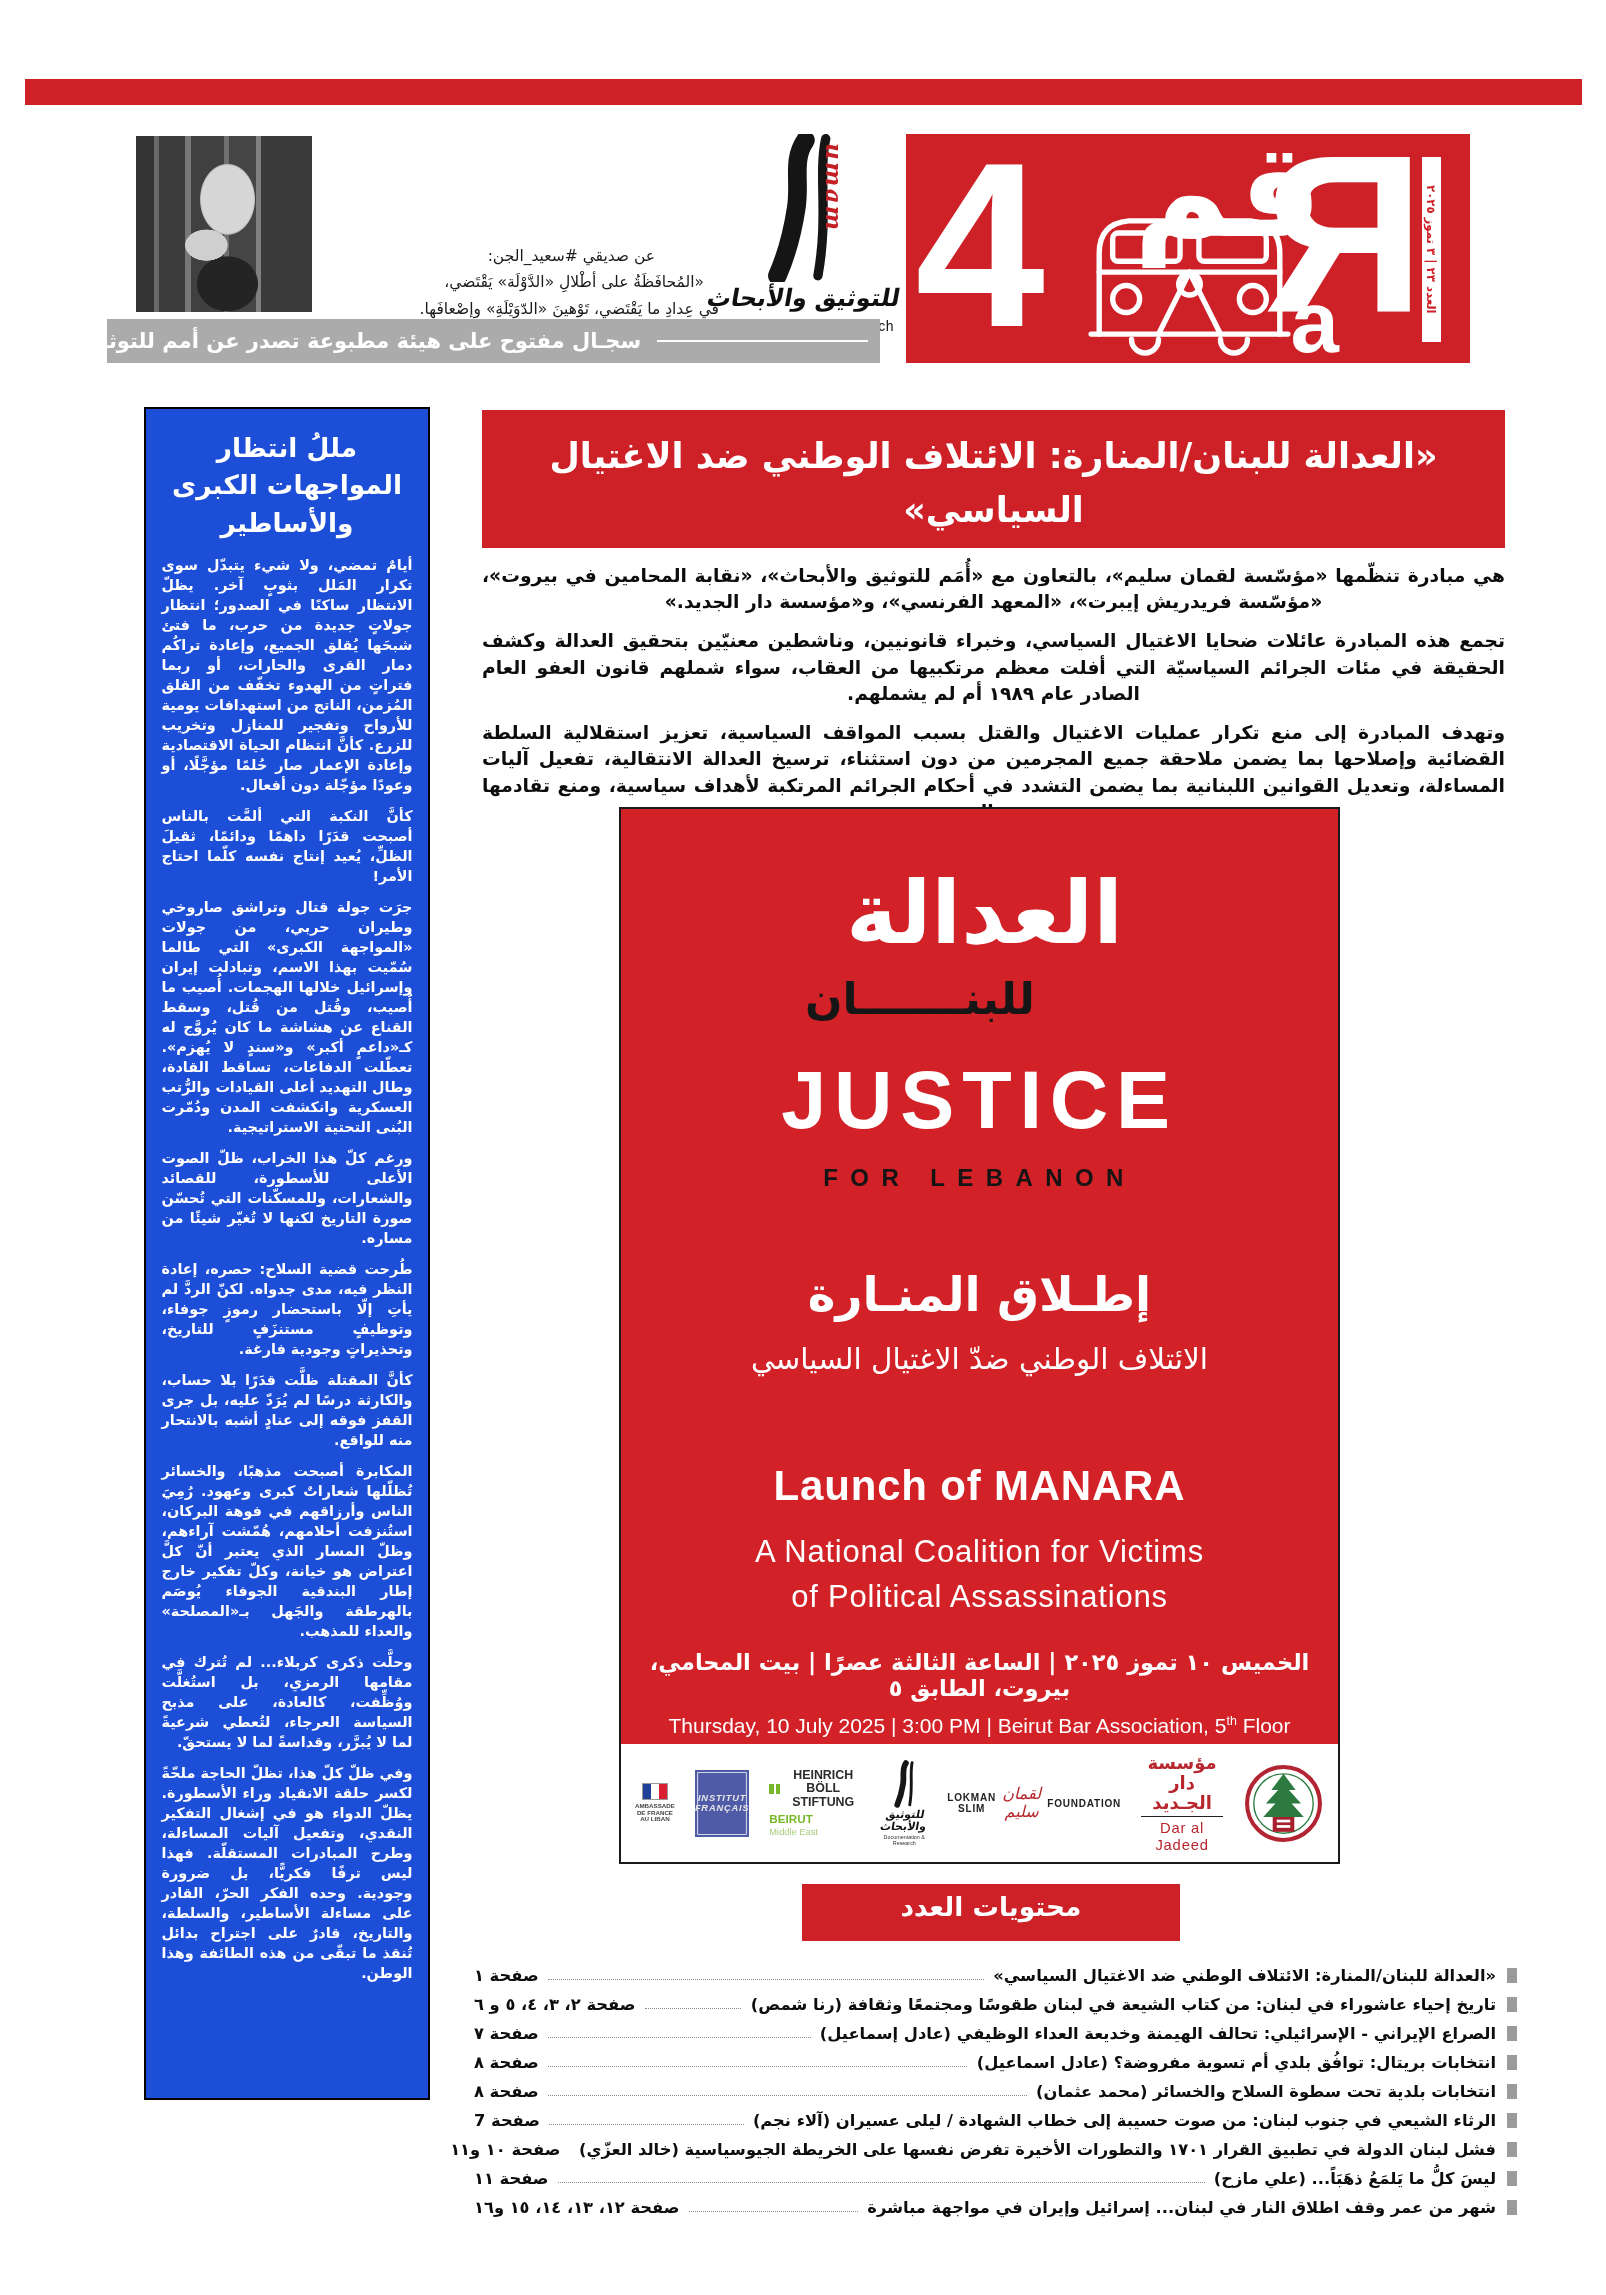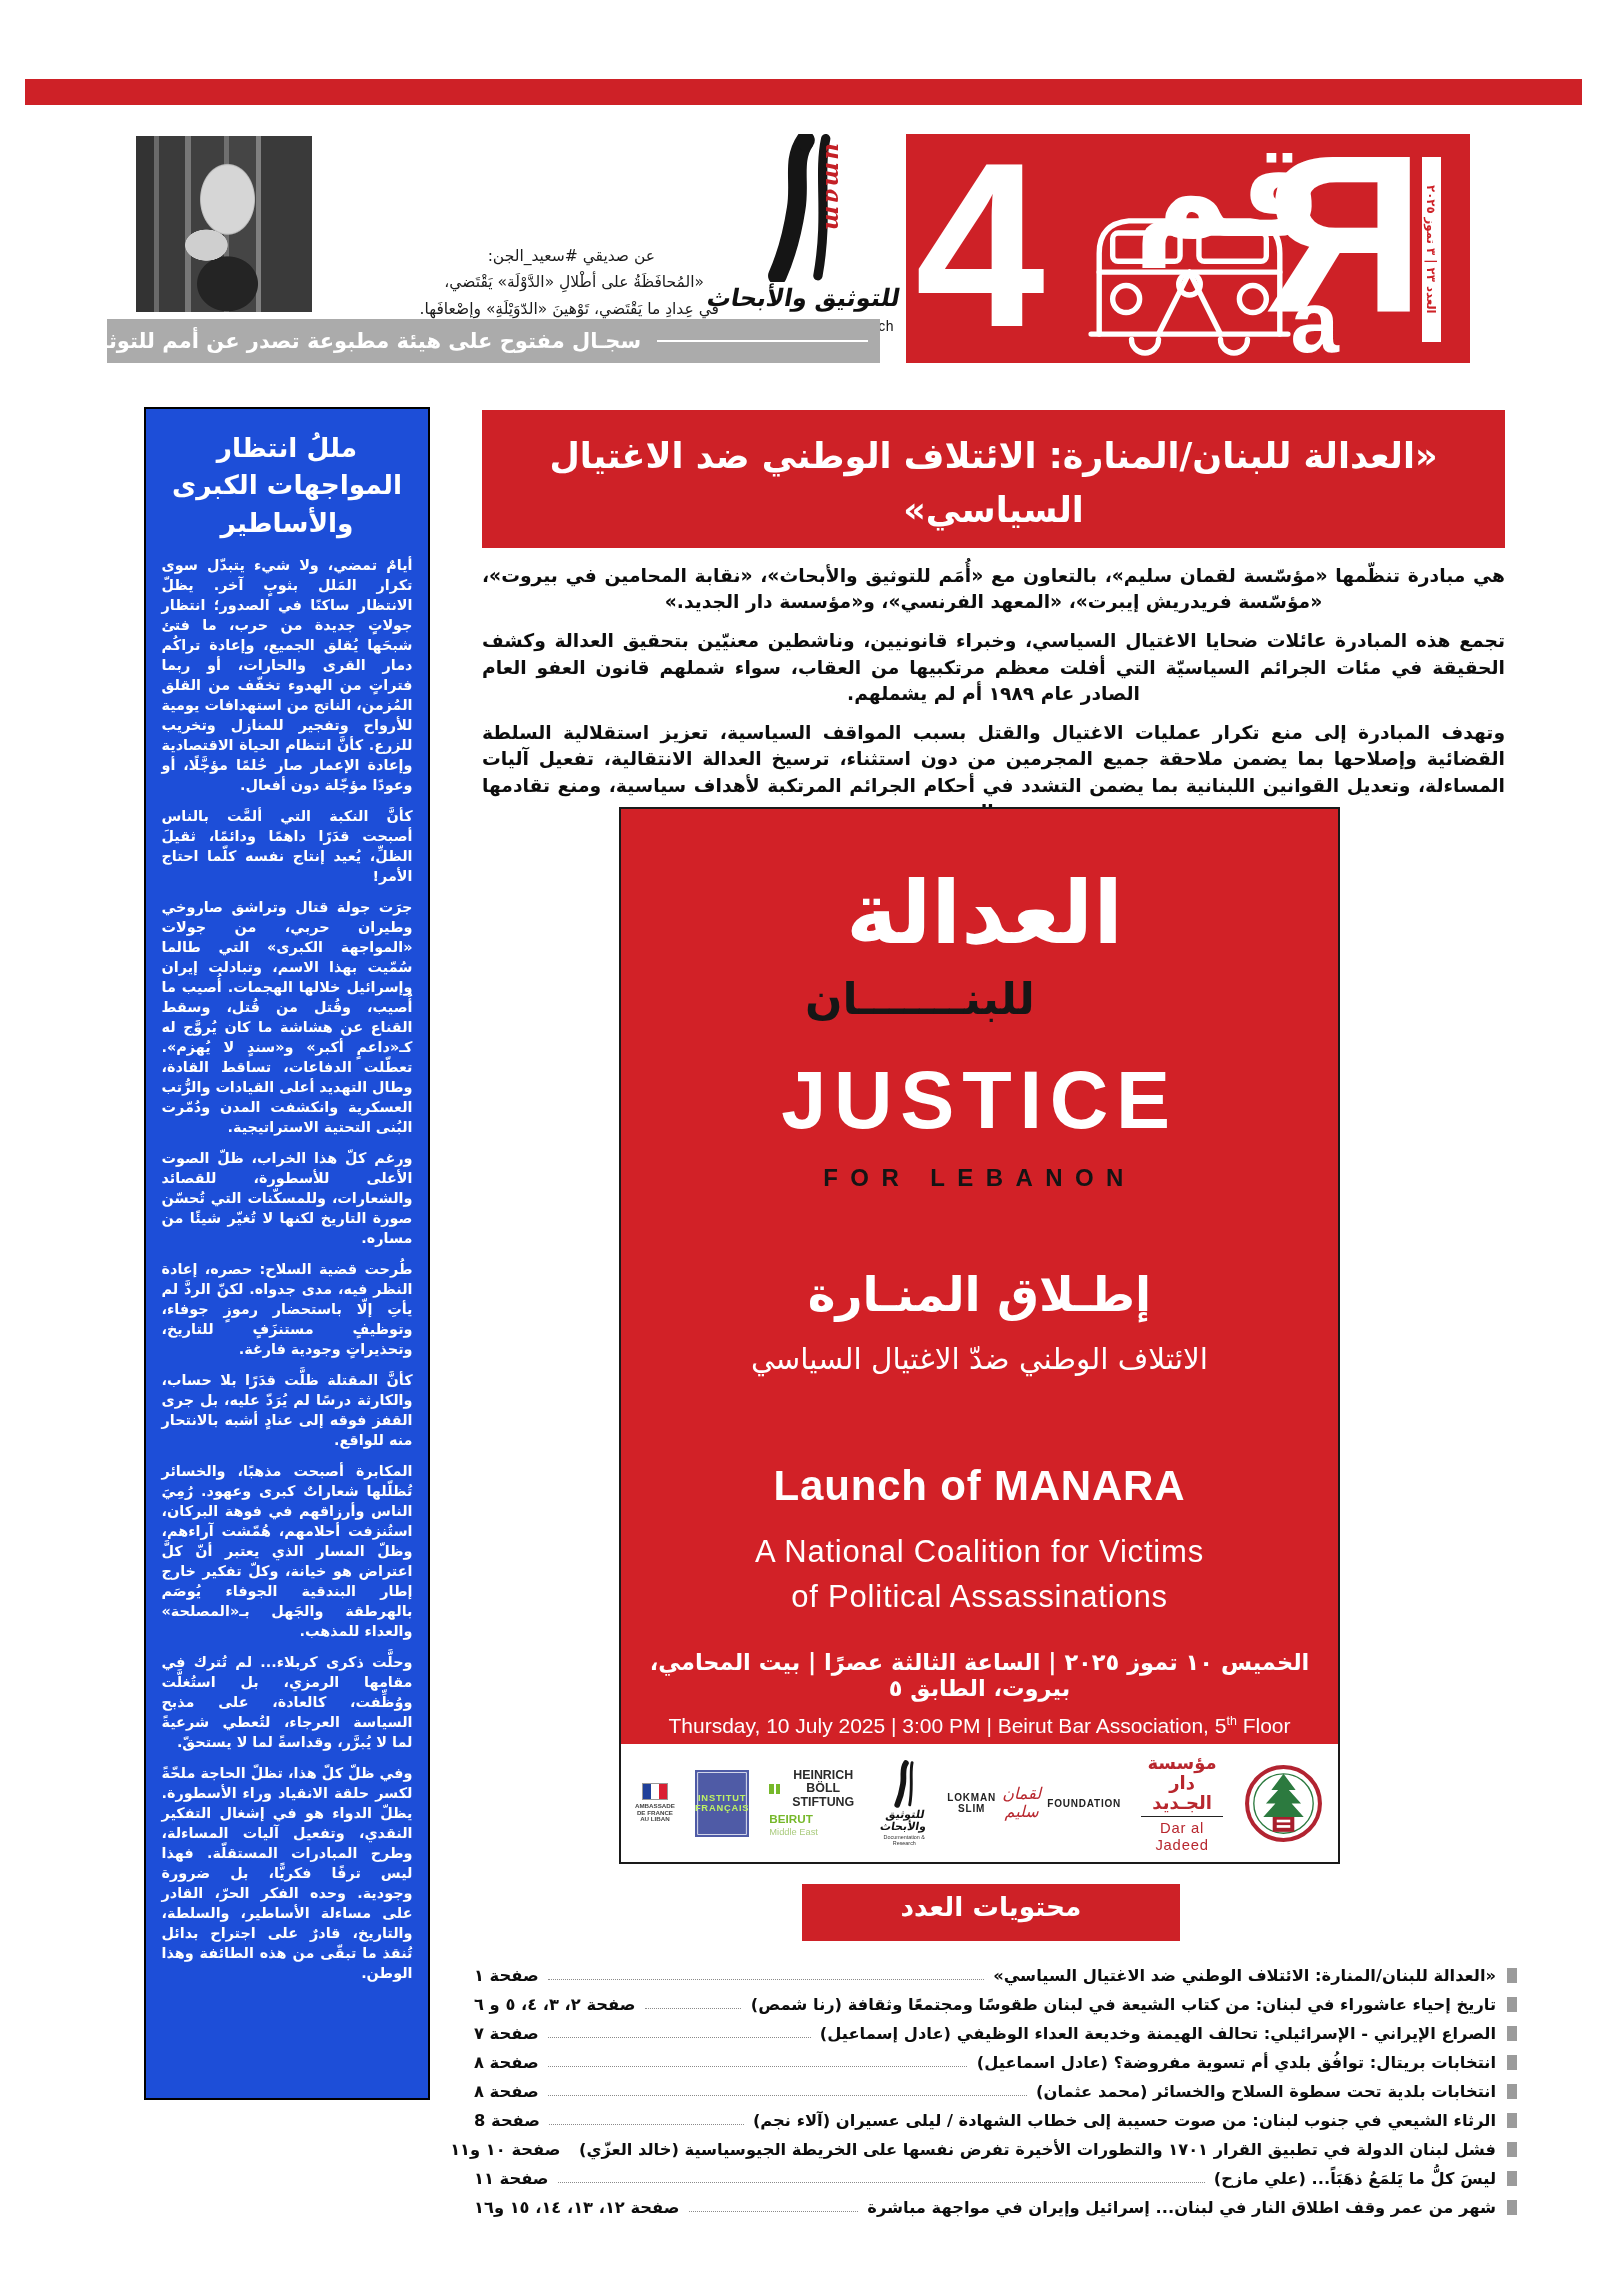--- a/index.html
+++ b/index.html
@@ -98,21 +98,21 @@
   .p-date-ar { color:#fff; direction:rtl; font-size:22.5px; font-weight:700; margin-top:29.5px; }
   .p-date-en { color:#fff; font-family:"Liberation Sans", sans-serif; font-size:21px; margin-top:12.4px; }
   .p-date-en sup { font-size:12.4px; }
   .p-logos {
     position:absolute; left:0; bottom:0; width:100%; height:118px; background:#fff;
     display:flex; align-items:center; justify-content:center; gap:20px; padding:0 14px;
   }
   .lg { display:flex; flex-direction:column; align-items:center; justify-content:center; line-height:1.1; }
   .fr-flag { width:26.4px; height:17px; border:0.8px solid #999; background:linear-gradient(90deg,#20409A 0 33%,#fff 33% 66%,#DA1F33 66% 100%); margin-bottom:3.1px; }
   .fr-txt { font-family:"Liberation Sans", sans-serif; font-size:6.2px; color:#444; font-weight:700; text-align:center; }
-  .inst { width:67px; height:67px; background:#4F5BA6; color:#bef264; display:flex; flex-direction:column; align-items:center; justify-content:center; box-shadow:inset 0 0 0 2.3px #4F5BA6, inset 0 0 0 3.1px #fff; }
+  .inst { width:67px; height:67px; background:#4F5BA6; color:#e5e5e5; display:flex; flex-direction:column; align-items:center; justify-content:center; box-shadow:inset 0 0 0 2.3px #4F5BA6, inset 0 0 0 3.1px #fff;font-style:italic; }
   .inst span { font-family:"Liberation Sans", sans-serif; font-size:9.3px; font-weight:700; letter-spacing:0.8px; }
   .boell { align-items:flex-start; }
   .boell-row { display:flex; align-items:center; gap:4.7px; }
   .boell-sq { width:9.3px; height:9.3px; background:#76B82A; display:inline-block; }
   .boell-sq + .boell-sq { margin-left:-2.3px; }
   .boell-t1 { font-family:"Liberation Sans", sans-serif; font-size:12.4px; font-weight:700; color:#2b2b2b; }
   .boell-t2 { font-family:"Liberation Sans", sans-serif; font-size:11.7px; font-weight:700; color:#76B82A; margin-top:3.1px; }
   .boell-t3 { font-family:"Liberation Sans", sans-serif; font-size:9.3px; color:#AACB7E; margin-top:1.6px; }
   .umam-mini svg { width:26.4px; height:50px; }
   .umam-mini .ar { direction:rtl; font-size:11px; font-weight:700; color:#111; transform:skewX(-10deg); }
@@ -315,21 +315,21 @@
     <div class="toc-row">
       <span class="toc-bullet"></span>
       <span class="toc-title">انتخابات بلدية تحت سطوة السلاح والخسائر (محمد عثمان)</span>
       <span class="toc-leader"></span>
       <span class="toc-page">صفحة ٨</span>
     </div>
     <div class="toc-row">
       <span class="toc-bullet"></span>
       <span class="toc-title">الرثاء الشيعي في جنوب لبنان: من صوت حسيبة إلى خطاب الشهادة / ليلى عسيران (آلاء نجم)</span>
       <span class="toc-leader"></span>
-      <span class="toc-page">صفحة 8</span>
+      <span class="toc-page">صفحة 7</span>
     </div>
     <div class="toc-row">
       <span class="toc-bullet"></span>
       <span class="toc-title">فشل لبنان الدولة في تطبيق القرار ١٧٠١ والتطورات الأخيرة تفرض نفسها على الخريطة الجيوسياسية (خالد العزّي)</span>
       <span class="toc-leader"></span>
       <span class="toc-page">صفحة ١٠ و١١</span>
     </div>
     <div class="toc-row">
       <span class="toc-bullet"></span>
       <span class="toc-title">ليسَ كلُّ ما يَلمَعُ ذهَبَاً... (علي مازح)</span>

